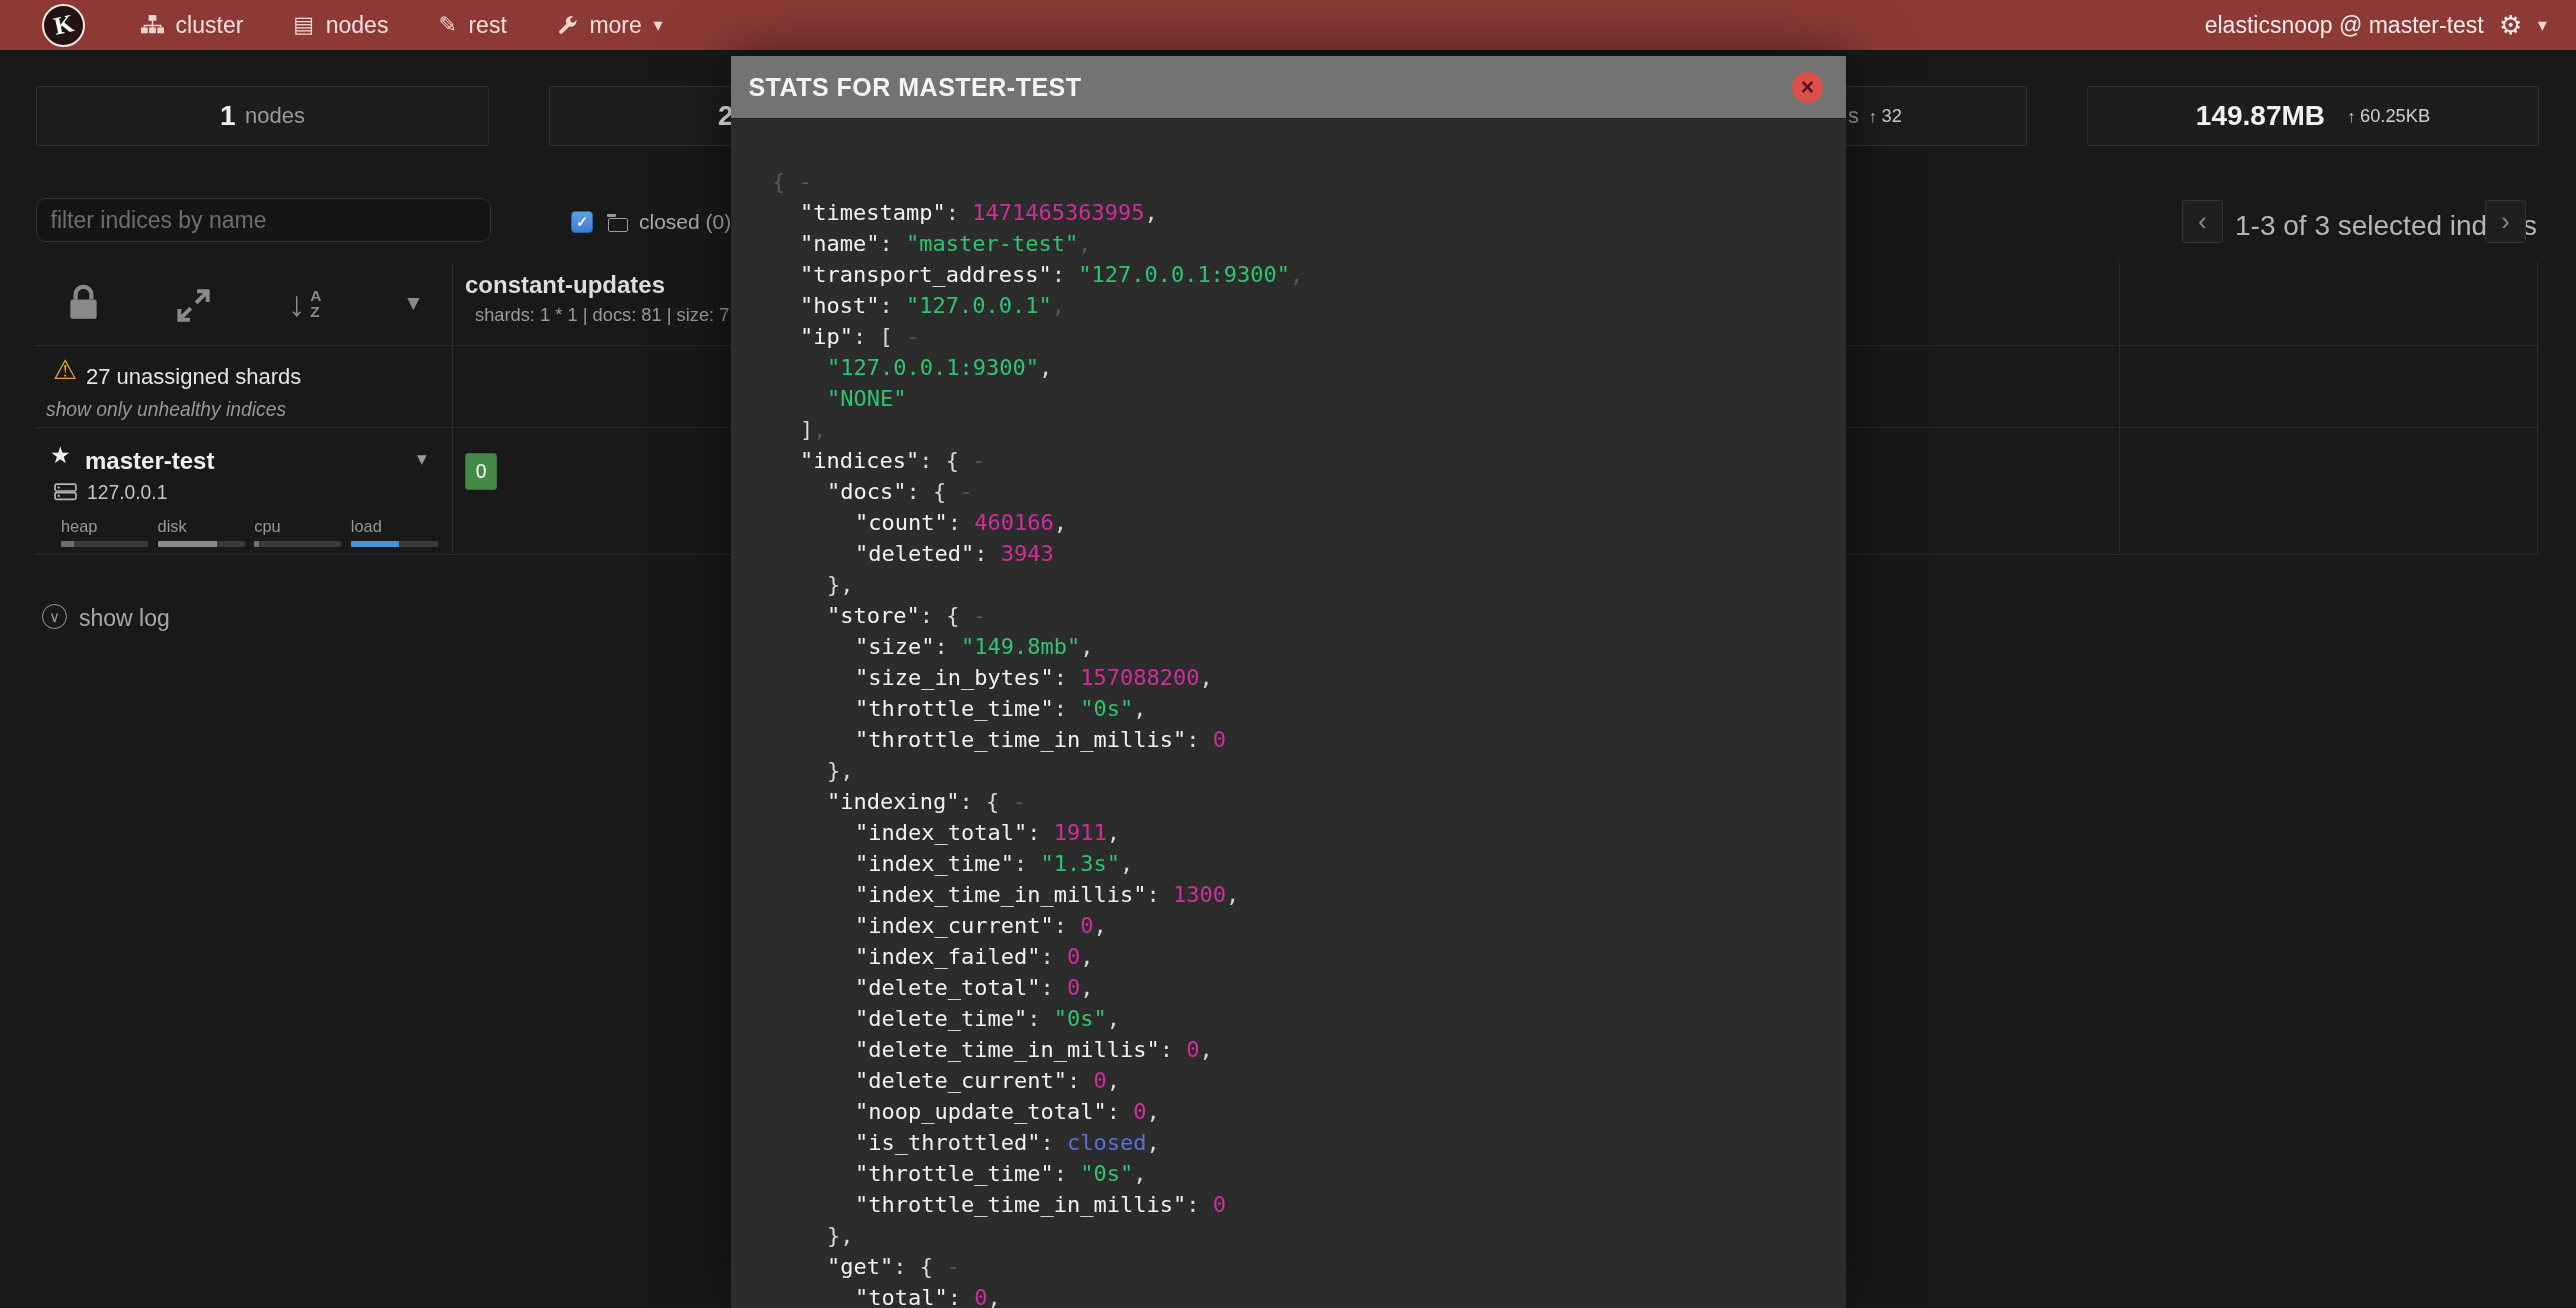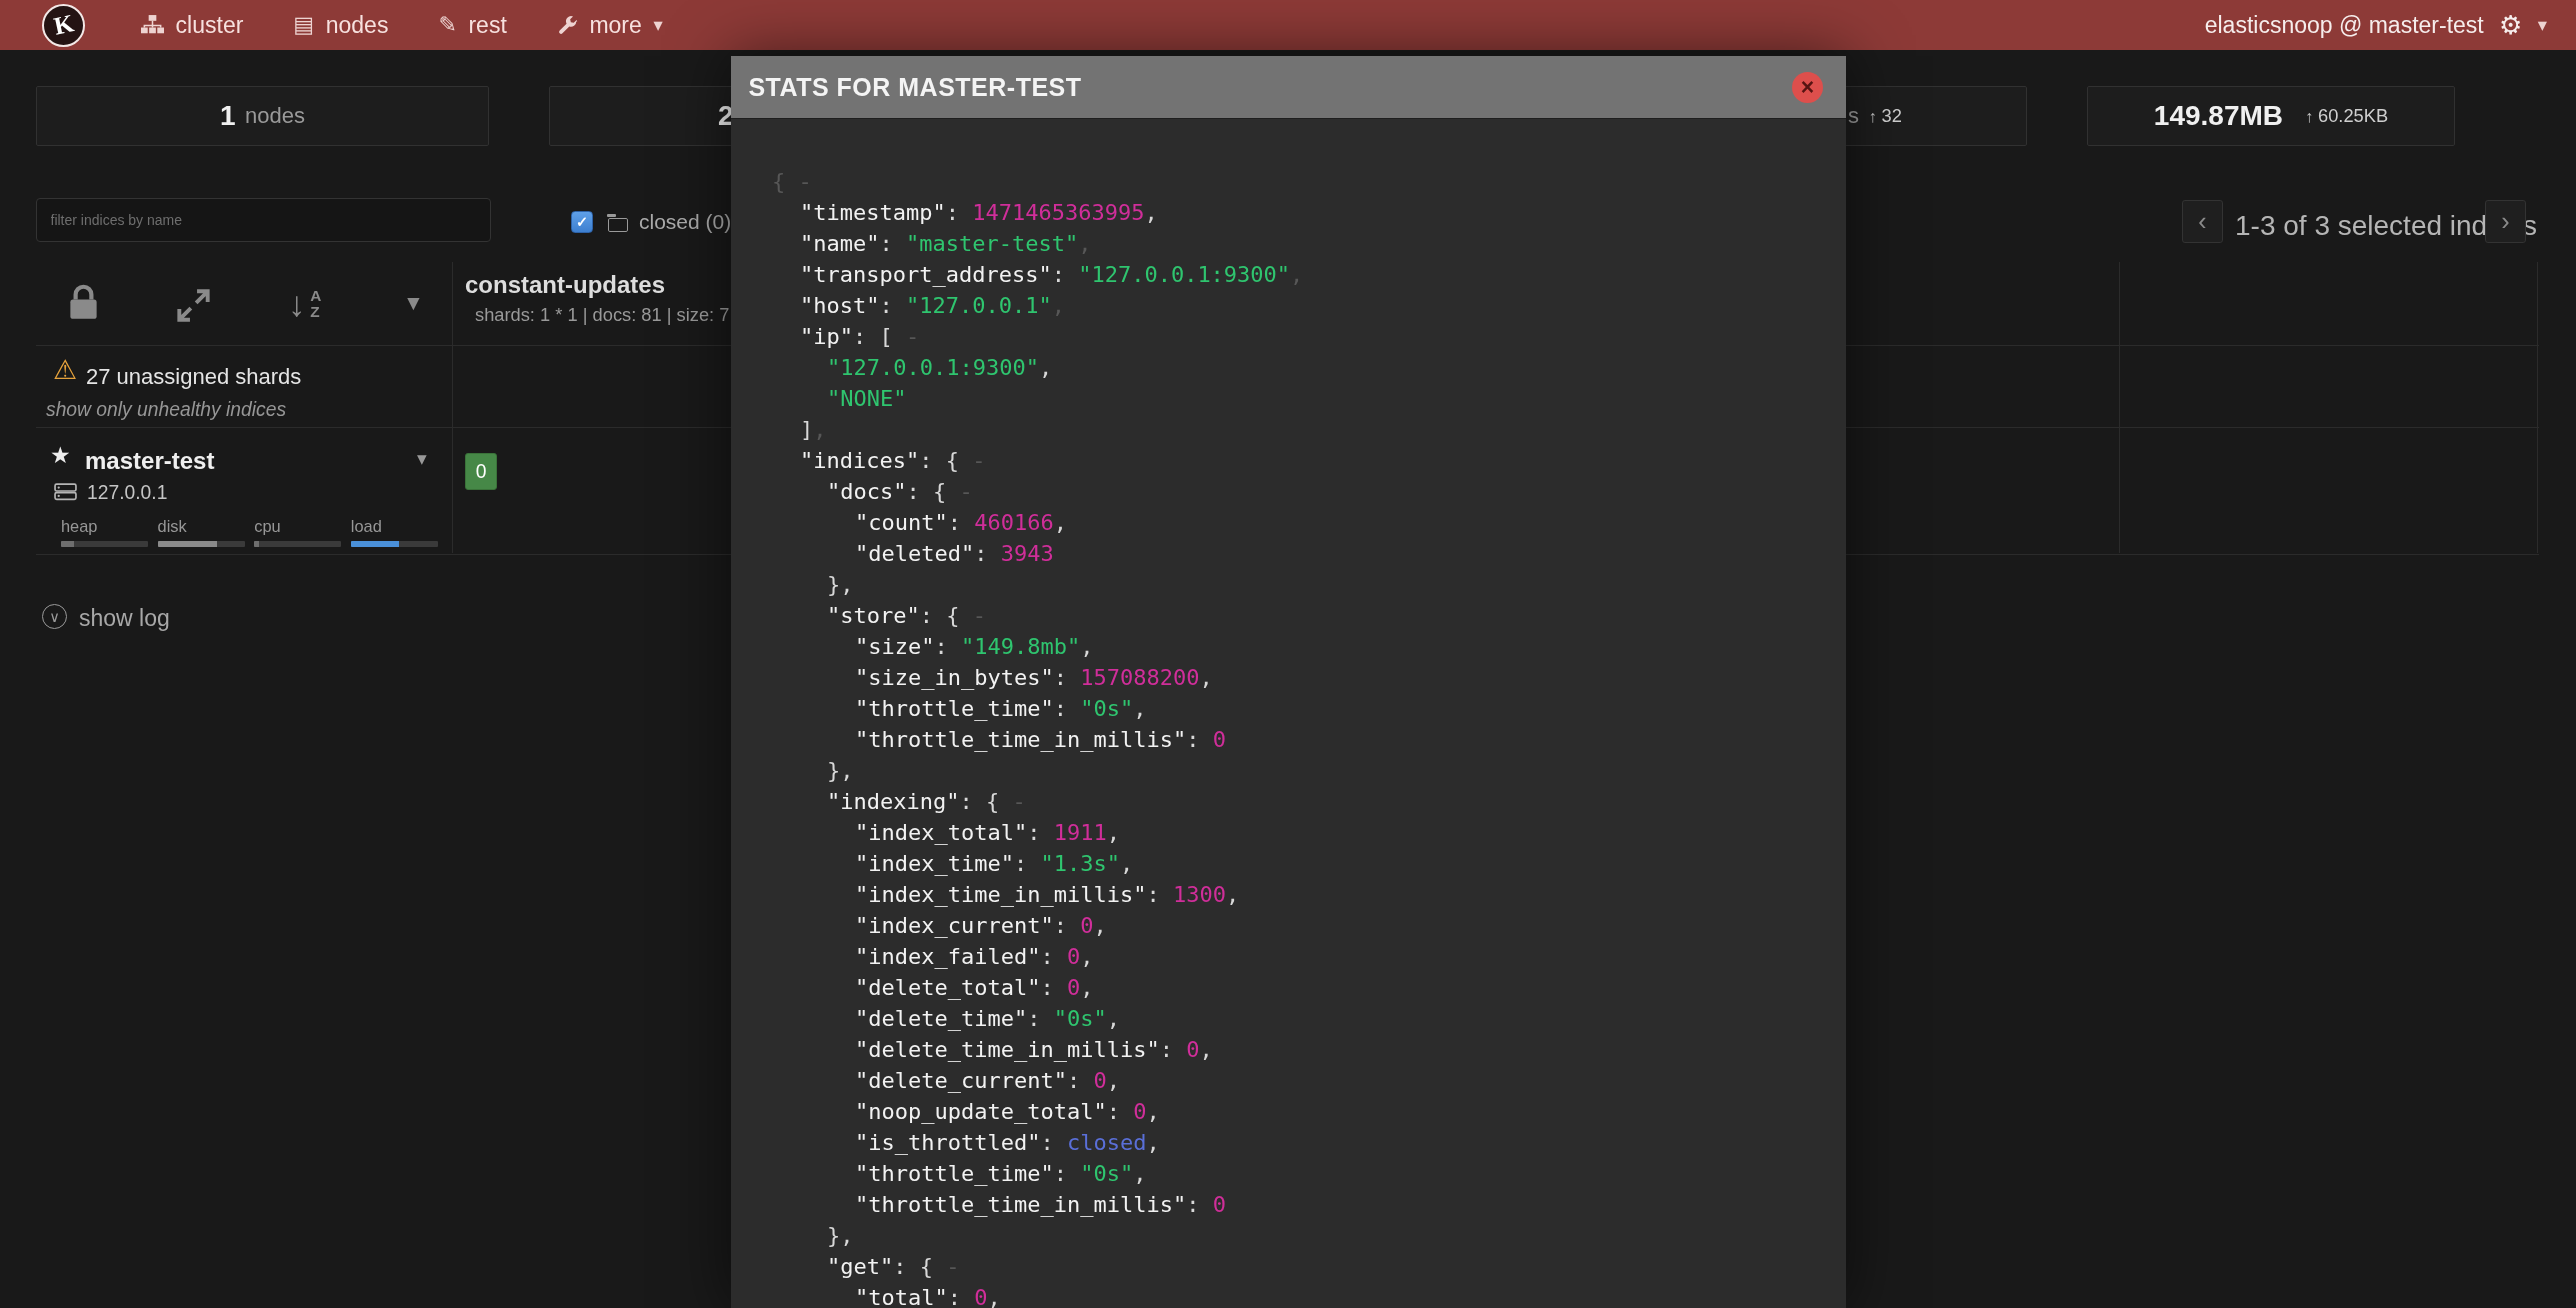--- a/index.html
+++ b/index.html
@@ -27,21 +27,21 @@
   .stat-box{position:absolute;top:86px;height:60px;background:#1d1d1d;border:1px solid #313131;
             border-radius:1.9px;display:flex;align-items:center;justify-content:center;gap:9.6px;box-sizing:border-box;}
   .stat-value{font-size:28px;font-weight:bold;color:#f0f0f0;}
   .stat-label{font-size:22px;color:#999999;}
   .stat-delta{font-size:18.3px;color:#cfcfcf;display:flex;align-items:center;gap:4.8px;}
   .stat-delta .arrow{font-size:16.4px;color:#c5c5c5;}
   .frag{position:absolute;top:0;height:100%;display:flex;align-items:center;gap:9.6px;}
 
   
   .filter-input{position:absolute;left:36px;top:198px;width:455px;height:44px;box-sizing:border-box;
-                background:#151515;border:1px solid #333333;border-radius:4px;color:#cccccc;font-size:14px;
+                background:#151515;border:1px solid #333333;border-radius:10px;color:#cccccc;font-size:23px;
                 padding:0 13.5px;outline:none;font-family:"Liberation Sans", sans-serif;}
   .filter-input::placeholder{color:#6e6e6e;}
   .checkbox{position:absolute;left:571px;top:211px;width:20px;height:20px;border-radius:3.9px;
             background:linear-gradient(#5fa0e8,#3d7fd0);border:1px solid #2d62a8;color:#ffffff;
             font-size:14.5px;font-weight:bold;display:flex;align-items:center;justify-content:center;cursor:pointer;}
   .folder{position:absolute;left:608px;top:218px;width:18.3px;height:11.6px;border:1.9px solid #9a9a9a;border-radius:1.9px;}
   .folder:before{content:"";position:absolute;top:-4.8px;left:-1.9px;width:8.7px;height:2.9px;background:#9a9a9a;border-radius:1px;}
   .closed-label{position:absolute;left:639px;top:210px;font-size:21px;color:#aaaaaa;}
   .pag-btn{position:absolute;top:200px;width:39px;height:41px;background:#1f1f1f;border:1px solid #333333;
            border-radius:2.9px;color:#8a8a8a;font-size:25px;display:flex;align-items:center;justify-content:center;cursor:pointer;}
@@ -152,21 +152,21 @@
   </div>
   <div class="stat-box" style="left:1575px;width:452px;">
     <div class="frag" style="left:272px;">
       <span class="stat-label">s</span>
       <span class="stat-delta">
         <span class="arrow">↑</span>
         <span>32</span>
       </span>
     </div>
   </div>
-  <div class="stat-box" style="left:2087px;width:368px;gap:22px;">
+  <div class="stat-box" style="left:2087px;width:452px;gap:22px;">
     <span class="stat-value">149.87MB</span>
     <span class="stat-delta">
       <span class="arrow">↑</span>
       <span>60.25KB</span>
     </span>
   </div>
 
   <input class="filter-input" type="text" placeholder="filter indices by name" style="">
   <div class="checkbox">
     <span>✓</span>

